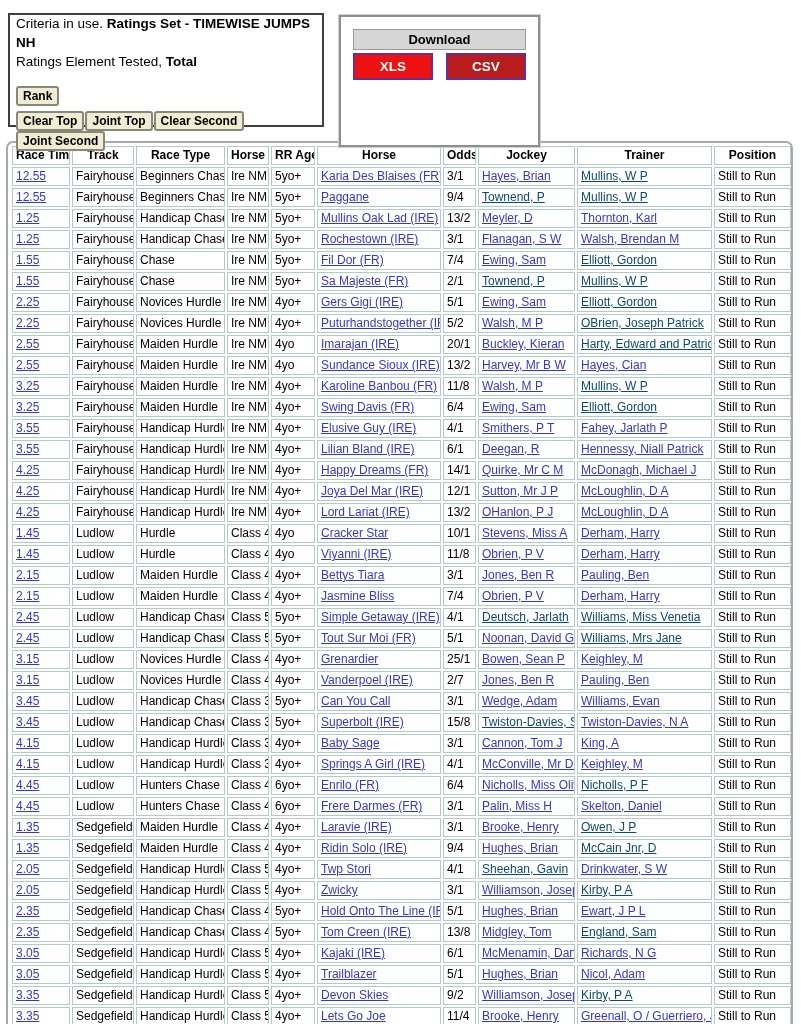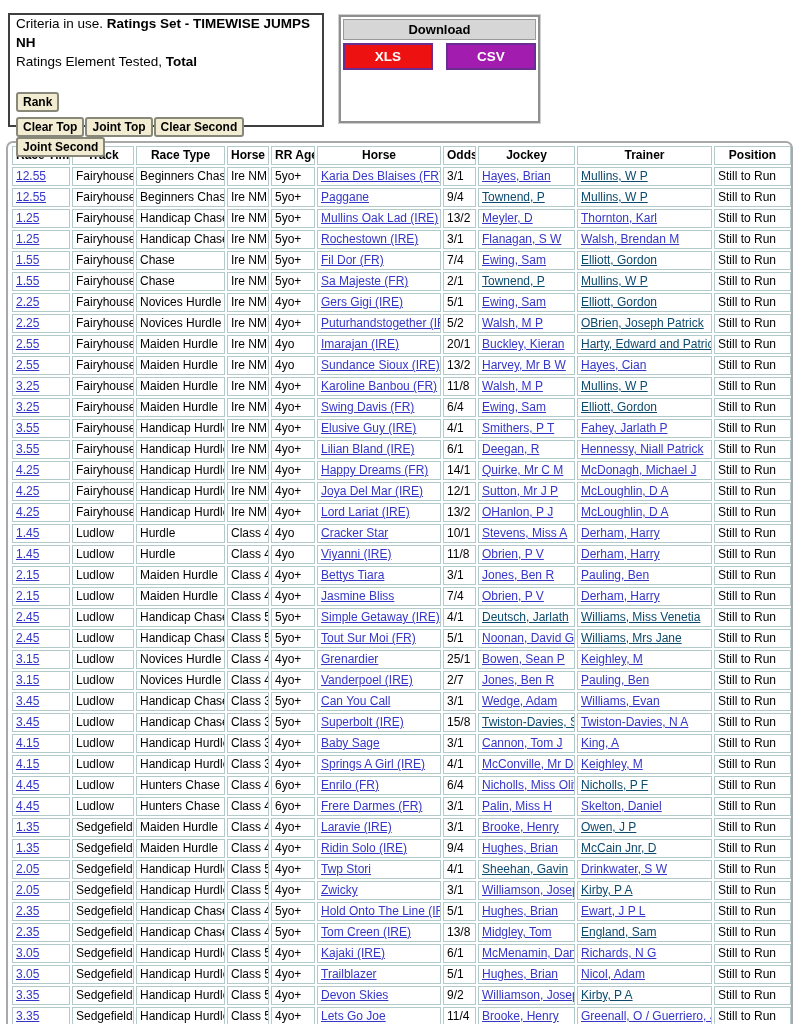--- a/index.html
+++ b/index.html
@@ -11,40 +11,40 @@
     position:absolute; left:8px; top:13px; width:300px; height:110px;
     border:2px solid #3f3f3f; background:#fff; padding:0 6px;
   }
   .criteria-text { margin-top:0; font-size:13.5px; line-height:1.4; }
   .criteria-text b { font-weight:bold; }
   .btn {
     display:inline-block; background:#f2ecd2; border:2px solid #88887a;
     border-radius:3px; font-weight:bold; font-size:12px; padding:1px 5px;
     color:#000; cursor:pointer; vertical-align:top;
   }
-  .rank-row { margin-top:20px; }
+  .rank-row { margin-top:14px; }
   .clear-row { margin-top:5px; }
   .clear-row .btn { margin-right:1px; }
 
   .download-box {
-    position:absolute; left:339px; top:15px; width:201px; height:108px;
-    border:2px solid #8f8f8f; outline:1px solid #cfcfcf; background:#fff; padding:2px;
+    position:absolute; left:339px; top:15px; width:201px; height:132px;
+    border:2px solid #8f8f8f; outline:1px solid #cfcfcf; background:#fff; padding:12px;
     box-sizing:border-box;
   }
   .download-header {
     border:1px solid #9a9a9a; background:#d6d6d6; text-align:center;
     font-weight:bold; font-size:13px; padding:2px 0;
   }
   .download-buttons { display:flex; gap:13px; margin-top:3px; }
   .dl-btn {
     flex:1; text-align:center; font-weight:bold; font-size:13.5px; color:#fff;
     padding:4px 0; border:2px solid #6a2d91; cursor:pointer;
   }
   .dl-xls { background:#ee1111; }
-  .dl-csv { background:#a21caf; }
+  .dl-csv { background:#b91c1c; }
 
   
   .table-wrap {
     margin:5px 0 6px 6px; width:787px; box-sizing:border-box;
     border:2px solid #a9a9a9; border-radius:7px; padding:1px 2px 2px 2px;
     background:#fff;
   }
   table.races {
     border-collapse:separate; border-spacing:2px; table-layout:fixed;
     width:100%; font-size:12px;

